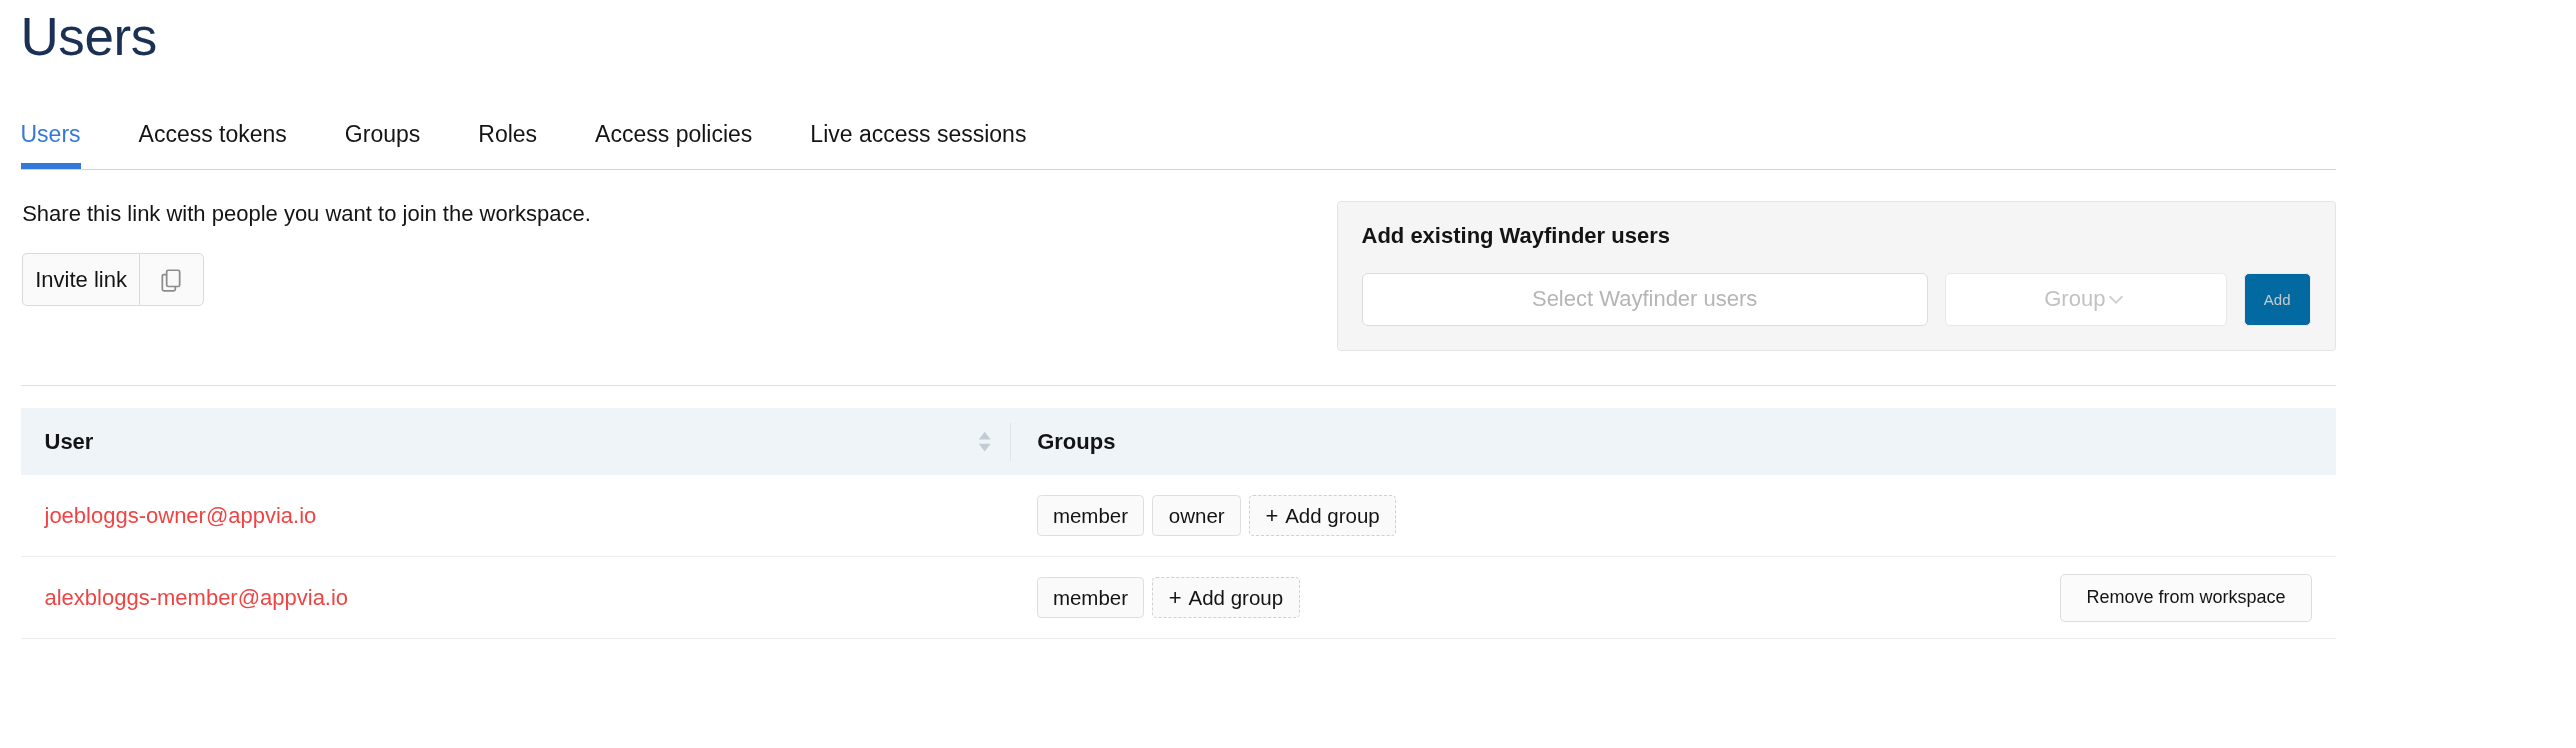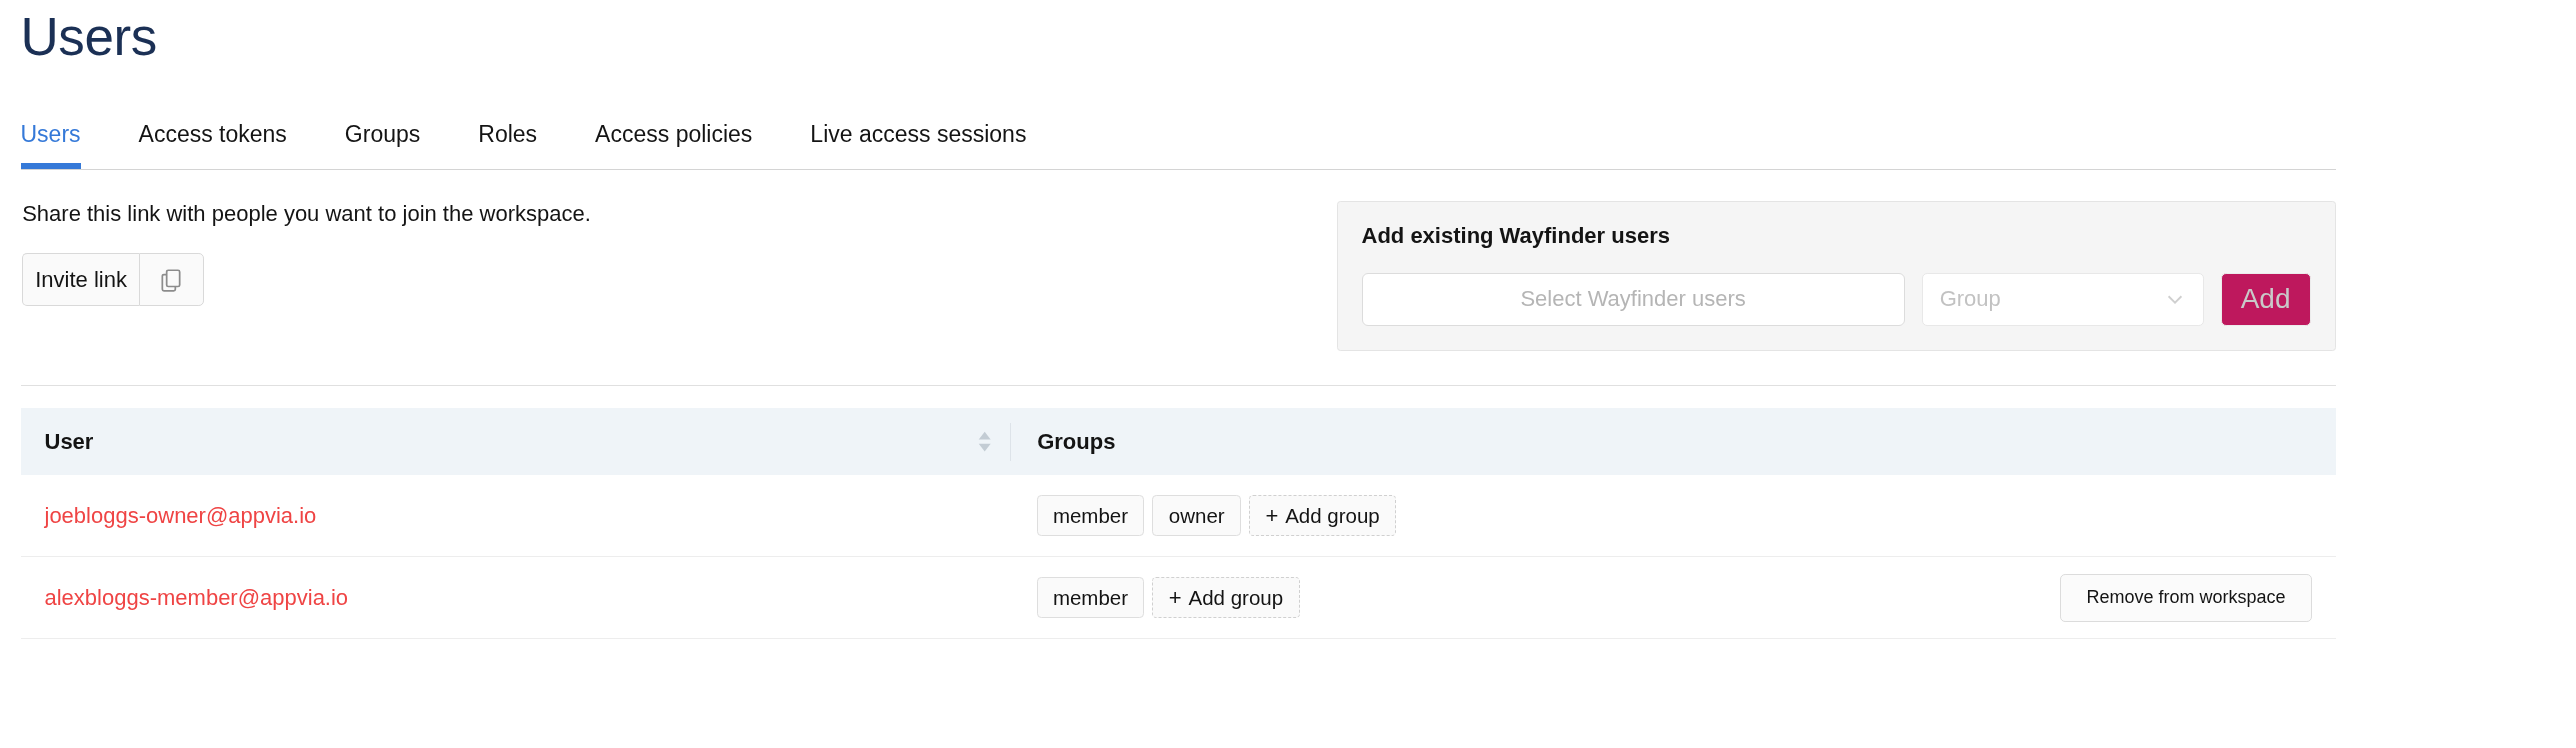--- a/index.html
+++ b/index.html
@@ -176,38 +176,38 @@
   }
   .select-group {
     width: 282px;
     flex: 0 0 282px;
     height: 53px;
     background: #ffffff;
     border: 1.7px solid #e8e8e8;
     border-radius: 5.1px;
     display: flex;
     align-items: center;
-    justify-content: space-between;
+    justify-content: center;
     padding: 0 17px;
     font-size: 22px;
     color: #c2c2c2;
     cursor: pointer;
   }
   .chevron {
     color: #cfcfcf;
     display: flex;
     align-items: center;
   }
   .add-btn {
     height: 53px;
     padding: 0 19px;
-    background: #be185d;
+    background: #0369a1;
     border: 1.7px solid #ececec;
     border-radius: 5.1px;
-    font-size: 28px;
+    font-size: 15px;
     color: #c9c9c9;
     font-family: "Liberation Sans", sans-serif;
     cursor: not-allowed;
     display: flex;
     align-items: center;
   }
 
   
   .section-divider {
     height: 1.7px;

